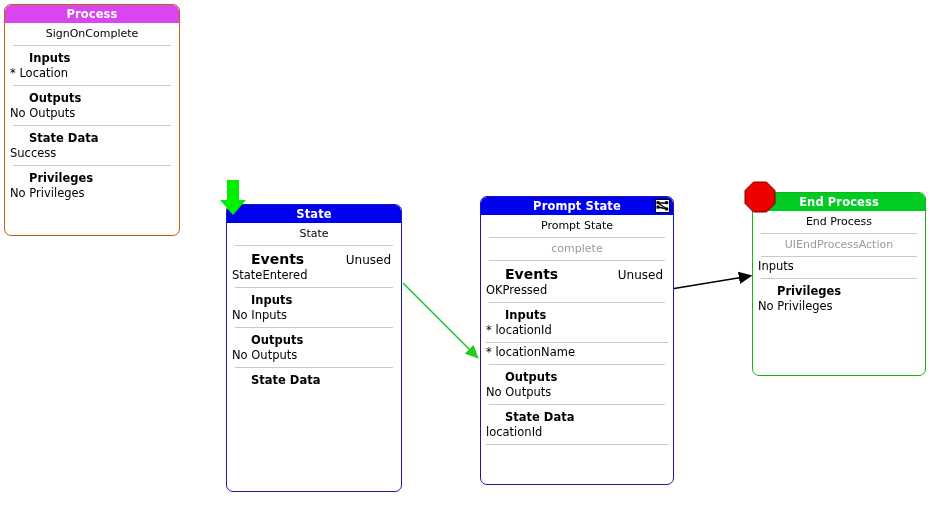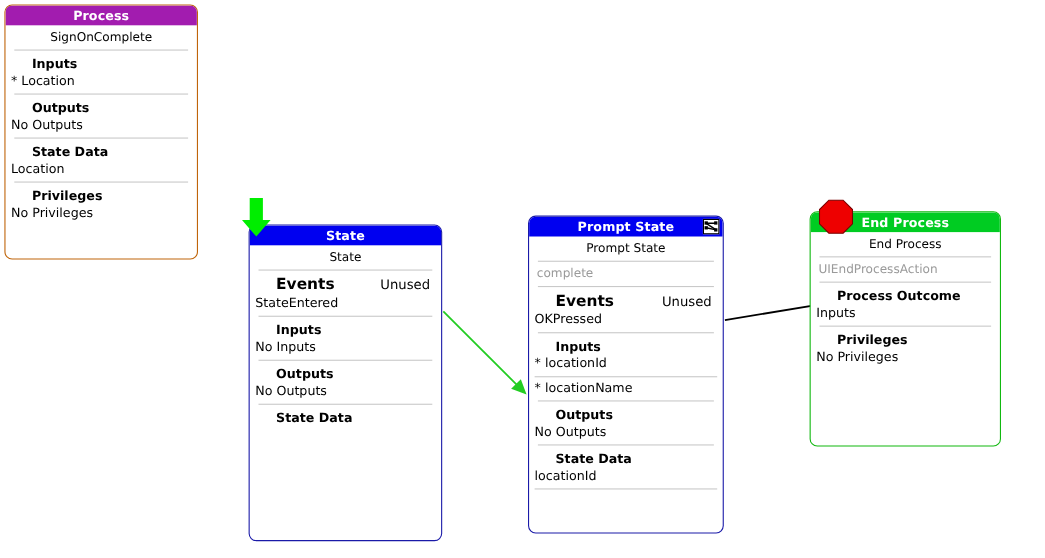--- a/index.html
+++ b/index.html
@@ -27,21 +27,21 @@
     height:18px;
     line-height:18px;
     text-align:center;
     color:#ffffff;
     font-weight:bold;
     font-size:11.5px;
     position:relative;
     letter-spacing:.1px;
   }
   .hdr-blue{background:#0000f0;}
-  .hdr-orange{background:#a21caf;}
+  .hdr-orange{background:#d946ef;}
   .hdr-green{background:#00cc22;}
 
   .hdr-icon{
     position:absolute;right:3px;top:2px;
     width:15px;height:14px;
     background:#ffffff;
     border:1px solid #000;
     box-sizing:border-box;
     line-height:0;
   }
@@ -51,21 +51,21 @@
 
   .row{
     font-size:11px;
     color:#000000;
     line-height:14px;
     padding:2px 7px 2px 7px;
     box-sizing:border-box;
     white-space:nowrap;
   }
   .row.center{text-align:center;}
-  .row.gray{color:#9a9a9a;}
+  .row.gray{color:#9a9a9a;text-align:center;}
 
   .sep{
     height:1px;background:#c9c9c9;
     margin:2px 8px 2px 8px;
   }
   .sep.flush{margin-left:5px;margin-right:5px;}
 
   .section-title{
     font-weight:bold;font-size:11.5px;color:#000;
     padding:3px 8px 1px 8px;
@@ -118,21 +118,21 @@
 
       <div class="section-title leftish">Inputs</div>
       <div class="val">* Location</div>
       <div class="sep"></div>
 
       <div class="section-title leftish">Outputs</div>
       <div class="val">No Outputs</div>
       <div class="sep"></div>
 
       <div class="section-title leftish">State Data</div>
-      <div class="val">Location</div>
+      <div class="val">Success</div>
       <div class="sep"></div>
 
       <div class="section-title leftish">Privileges</div>
       <div class="val">No Privileges</div>
     </div>
   </div>
 
   <div class="node" style="left:226px;top:204px;width:176px;height:288px;">
     <div class="node-header hdr-blue">
       <span>State</span>
@@ -159,21 +159,21 @@
       <div class="section-title leftish">State Data</div>
     </div>
   </div>
 
   <div class="deco" style="left:219px;top:180px;">
     <svg width="28" height="36" viewBox="0 0 28 36">
       <polygon points="8,0 20,0 20,20 27,20 14,35 1,20 8,20" fill="#00ee00"></polygon>
     </svg>
   </div>
 
-  <div class="node" style="left:480px;top:196px;width:178px;height:289px;">
+  <div class="node" style="left:480px;top:196px;width:194px;height:289px;">
     <div class="node-header hdr-blue">
       <span>Prompt State</span>
       <span class="hdr-icon">
         <svg width="13" height="12" viewBox="0 0 13 12">
           <line x1="2" y1="3" x2="11" y2="3" stroke="#000" stroke-width="1.3"></line>
           <line x1="2" y1="3" x2="11" y2="9" stroke="#000" stroke-width="1.3"></line>
           <line x1="2" y1="7" x2="11" y2="9" stroke="#000" stroke-width="1.3"></line>
           <rect x="0.5" y="1.2" width="3" height="3" fill="#000"></rect>
           <rect x="0.5" y="5.6" width="3" height="3" fill="#000"></rect>
           <rect x="9.2" y="1.2" width="3" height="3" fill="#000"></rect>
@@ -204,32 +204,31 @@
       <div class="section-title leftish">Outputs</div>
       <div class="val">No Outputs</div>
       <div class="sep"></div>
 
       <div class="section-title leftish">State Data</div>
       <div class="val">locationId</div>
       <div class="sep flush"></div>
     </div>
   </div>
 
-  <div class="node green" style="left:736px;top:192px;width:174px;height:214px;">
+  <div class="node green" style="left:752px;top:192px;width:174px;height:184px;">
     <div class="node-header hdr-green">
       <span>End Process</span>
     </div>
     <div class="body">
       <div class="row center" style="padding-top:4px;">End Process</div>
       <div class="sep"></div>
 
       <div class="row gray">UIEndProcessAction</div>
       <div class="sep"></div>
 
-      <div class="section-title leftish">Process Outcome</div>
       <div class="val">Inputs</div>
       <div class="sep"></div>
 
       <div class="section-title leftish">Privileges</div>
       <div class="val">No Privileges</div>
     </div>
   </div>
 
   <div class="deco" style="left:744px;top:181px;">
     <svg width="32" height="32" viewBox="0 0 32 32">

